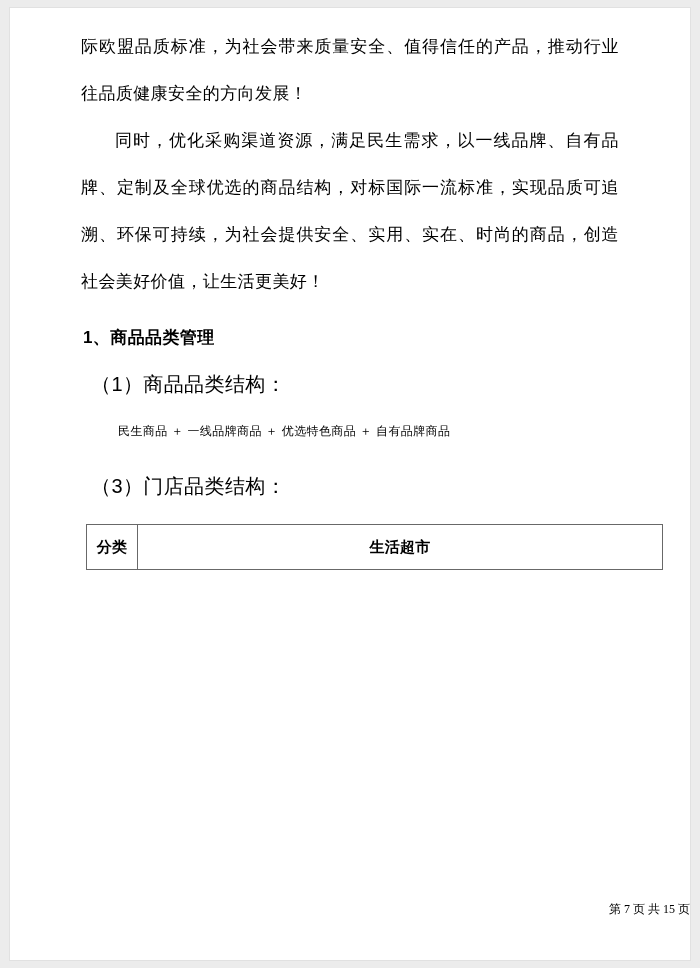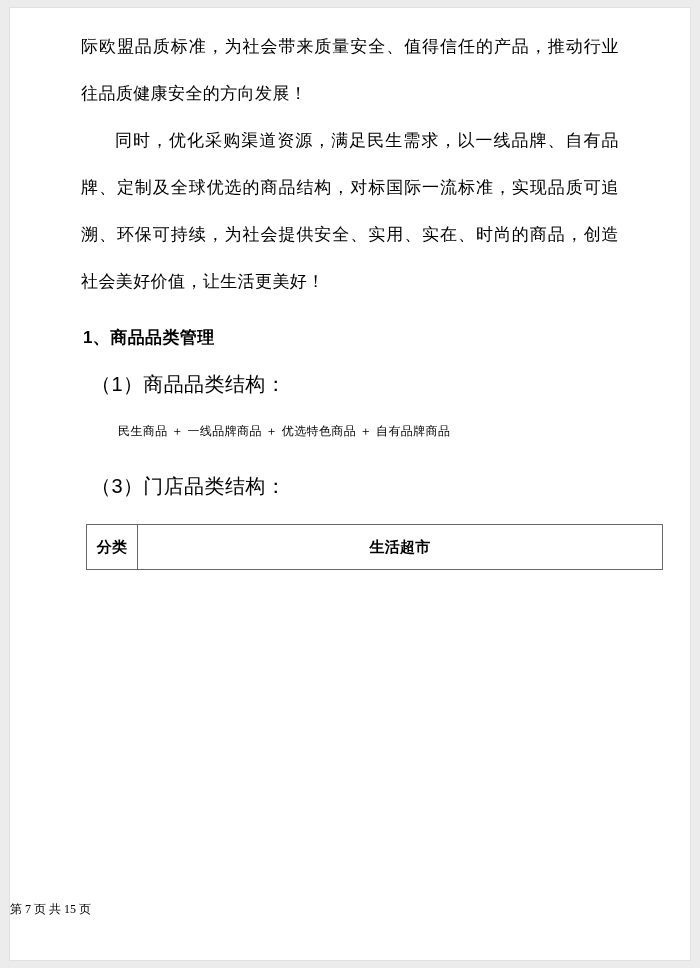--- a/index.html
+++ b/index.html
@@ -60,21 +60,21 @@
     padding: 4px 2px;
     letter-spacing: 0.2px;
     word-break: break-all;
   }
   .cat-table th { height: 45px; font-weight: bold; }
   .cat-table td { height: 55px; font-weight: normal; }
   .cat-table .col-cat { width: 51px; }
   .footer {
     position: absolute;
     bottom: 42px; left: 0; right: 0;
-    text-align: left;
+    text-align: right;
     font-size: 12px;
     font-family: "Liberation Serif", "DejaVu Serif", serif;
   }
 </style>
 </head>
 <body>
 
 <div class="page">
   <div class="body-text">
 

